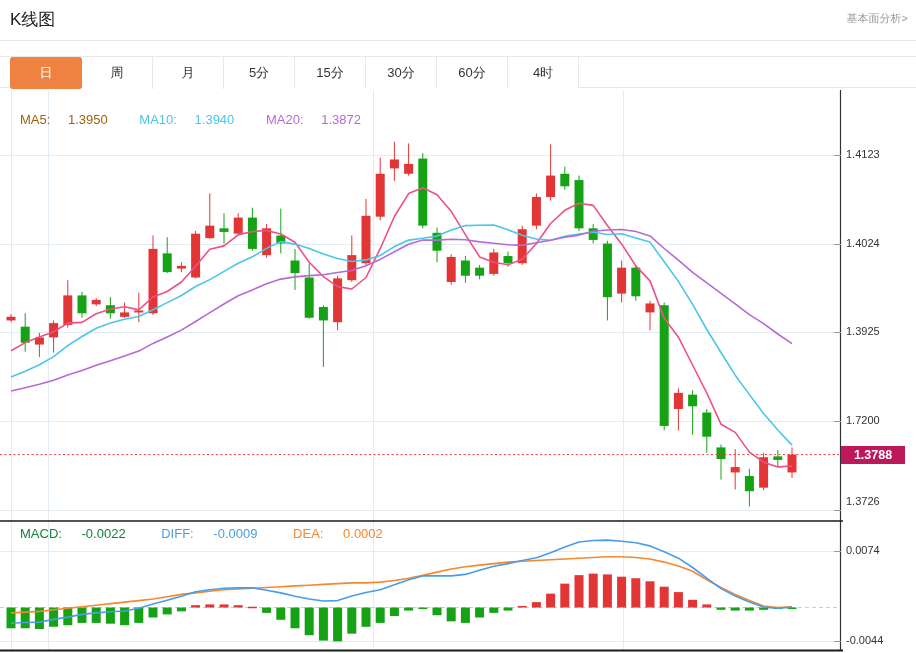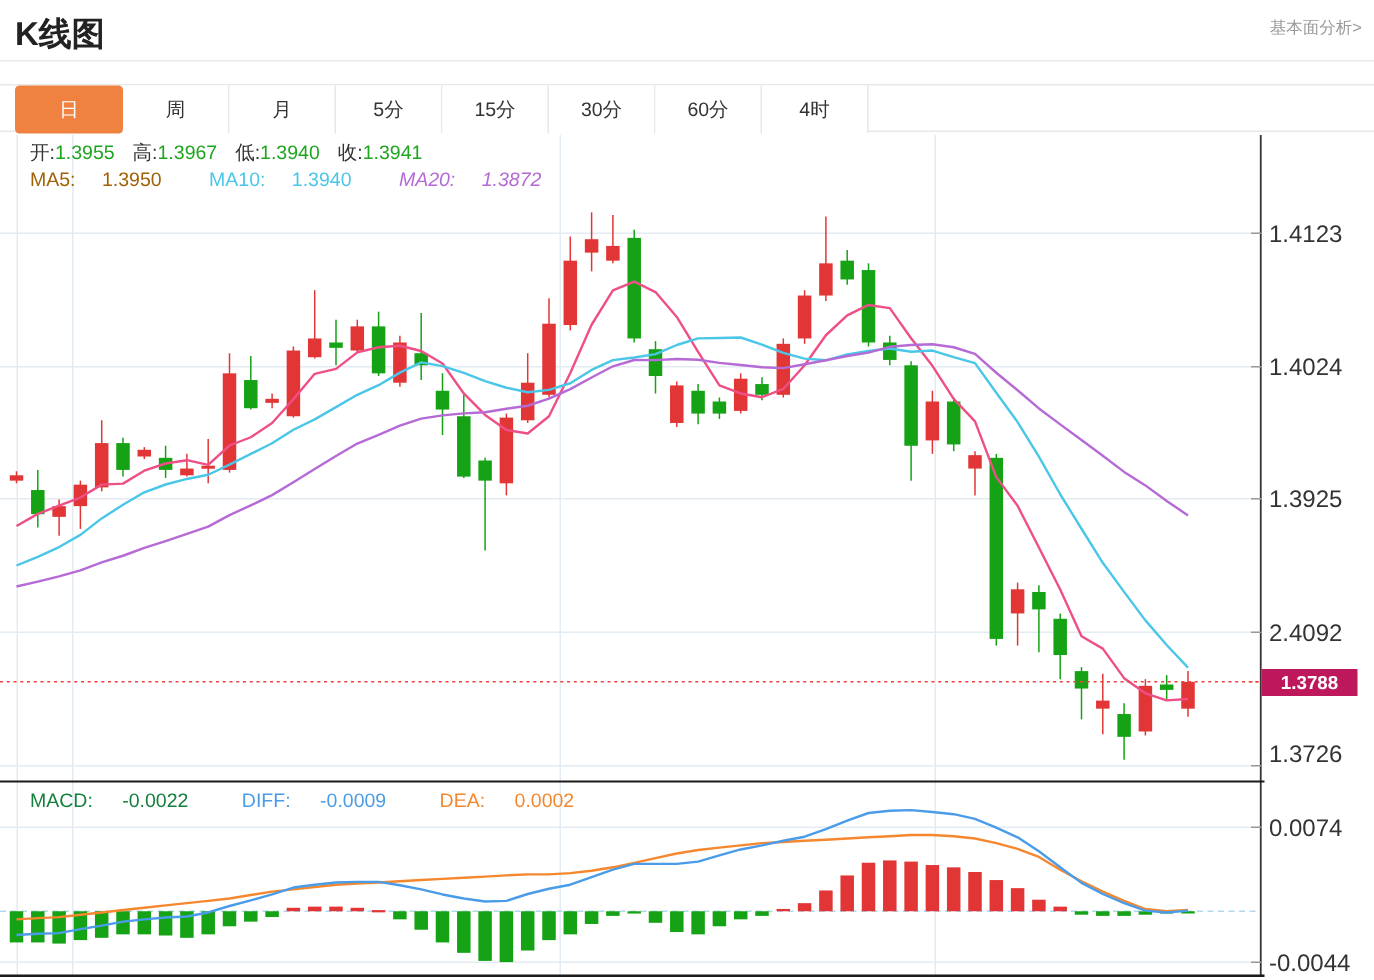--- a/index.html
+++ b/index.html
@@ -1,36 +1,36 @@
 <!DOCTYPE html>
 <html><head>
 <meta charset="utf-8">
 <style>
   html,body{margin:0;padding:0;background:#fff;width:916px;height:653px;overflow:hidden;
     font-family:"Liberation Sans","DejaVu Sans",sans-serif;}
   #stage{position:relative;width:916px;height:653px;background:#fff;}
   #chart-svg{position:absolute;left:0;top:0;}
-  .page-title{position:absolute;left:10px;top:8px;font-size:22px;font-weight:bold;color:#222;}
+  .page-title{position:absolute;left:10px;top:8px;font-size:17px;font-weight:normal;color:#222;}
   .fund-link{position:absolute;right:8px;top:11px;font-size:11px;color:#999;cursor:pointer;}
   .hdr-divider{position:absolute;left:0;top:40px;width:916px;height:0;border-top:1px solid #e9e9e9;}
   .tab-bar{position:absolute;left:0;top:56px;width:916px;height:32px;
     border-top:1px solid #e8e8e8;border-bottom:1px solid #e8e8e8;display:flex;padding-left:10px;box-sizing:border-box;}
   .tab{width:70px;height:32px;line-height:32px;text-align:center;font-size:13px;color:#333;
     border-right:1px solid #e8e8e8;cursor:pointer;background:#fff;}
   .tab:first-child{border-left:1px solid #e8e8e8;}
   .tab.active{background:#ef8240;color:#fff;border-radius:3px;border-color:#ef8240;}
   .ohlc-row{position:absolute;left:20px;top:93px;font-size:13px;color:#333;white-space:nowrap;}
   .ohlc-row b{font-weight:normal;color:#1fa51f;margin-right:12px;}
   .ma-row{position:absolute;left:20px;top:112px;font-size:13px;white-space:nowrap;}
   .ma-row span{margin-right:14px;}
-  .ma5{color:#a16207;} .ma10{color:#4ac6e8;margin-top:28px;} .ma20{color:#b56ad5;font-style:italic;}
+  .ma5{color:#a16207;} .ma10{color:#4ac6e8;margin-top:28px;} .ma20{color:#b56ad5;}
   .macd-row{position:absolute;left:20px;top:526px;font-size:13px;white-space:nowrap;}
   .macd-row span{margin-right:16px;}
   .c-macd{color:#15803d;} .c-diff{color:#4a9ce8;} .c-dea{color:#f5882e;}
-  .ylabel{position:absolute;left:846px;font-size:16px;color:#333;}
+  .ylabel{position:absolute;left:846px;font-size:11px;color:#333;}
   .badge{position:absolute;left:841px;top:446px;width:64px;height:18px;background:#be185d;
     color:#fff;font-size:12.5px;font-weight:bold;text-align:center;line-height:18px;}
 </style>
 </head>
 <body>
 
 <div id="stage">
   <svg id="chart-svg" width="916" height="653">
       <g>
         <line x1="11.5" y1="90" x2="11.5" y2="650" stroke="#e3ebf3"></line>
@@ -361,37 +361,34 @@
       <div class="tab active">日</div>
       <div class="tab">周</div>
       <div class="tab">月</div>
       <div class="tab">5分</div>
       <div class="tab">15分</div>
       <div class="tab">30分</div>
       <div class="tab">60分</div>
       <div class="tab">4时</div>
     </div>
 
-  <div class="ohlc-row">
-    <span>开:</span><b>1.3955</b><span>高:</span><b>1.3967</b><span>低:</span><b>1.3940</b><span>收:</span><b>1.3941</b>
-  </div>
 
   <div class="ma-row">
     <span class="ma5"><span>MA5:</span> <span>1.3950</span></span>
     <span class="ma10"><span>MA10:</span> <span>1.3940</span></span>
     <span class="ma20"><span>MA20:</span> <span>1.3872</span></span>
   </div>
 
   <div class="macd-row">
     <span class="c-macd"><span>MACD:</span> <span>-0.0022</span></span>
     <span class="c-diff"><span>DIFF:</span> <span>-0.0009</span></span>
     <span class="c-dea"><span>DEA:</span> <span>0.0002</span></span>
   </div>
 
   <div class="badge" style="top: 446px;">1.3788</div>
 <div class="ylabel" style="top: 147.5px;">1.4123</div>
     <div class="ylabel" style="top: 236.5px;">1.4024</div>
     <div class="ylabel" style="top: 324.5px;">1.3925</div>
-    <div class="ylabel" style="top: 413.5px;">2.4092</div>
+    <div class="ylabel" style="top: 413.5px;">1.7200</div>
     <div class="ylabel" style="top: 495px;">1.3726</div>
     <div class="ylabel" style="top: 543.5px;">0.0074</div>
     <div class="ylabel" style="top: 633.5px;">-0.0044</div>
   </div>
 
 </body></html>

